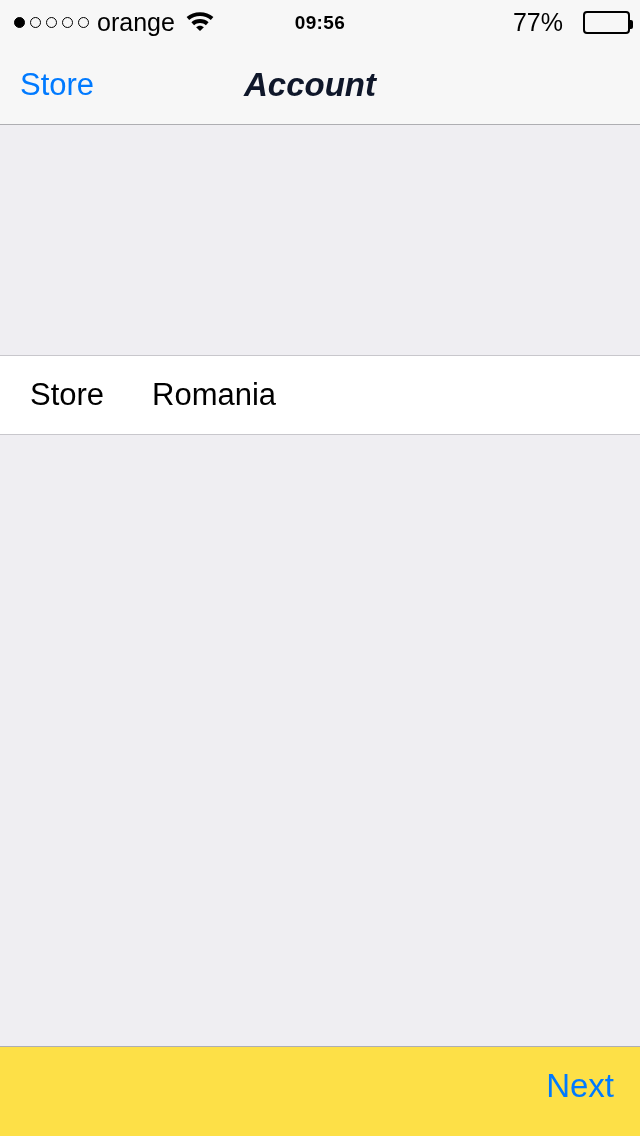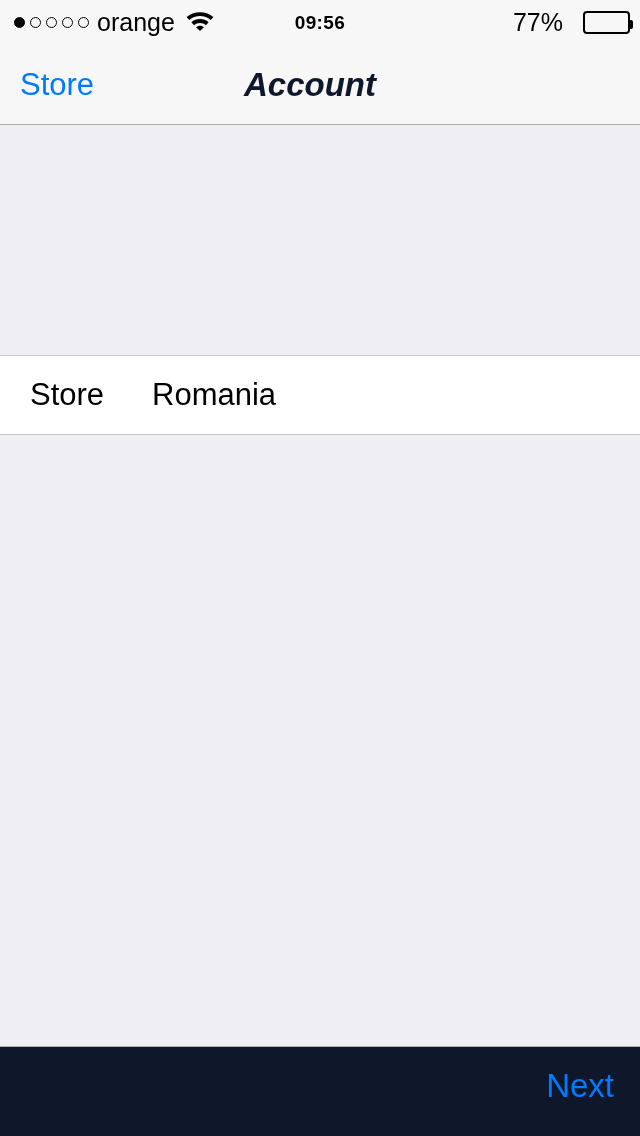--- a/index.html
+++ b/index.html
@@ -124,21 +124,21 @@
   }
   #store-value {
     position:absolute; left:152px;
     font-size:31px; color:#000;
   }
 
   
   #toolbar {
     position:absolute; left:0; top:1046px;
     width:640px; height:90px;
-    background:#0f172a;
+    background:#fde047;
     border-top:1px solid #AEAEB2;
   }
   #next-button {
     position:absolute; right:20px; top:16px;
     font-size:33px; color:#007AFF;
     background:none; border:none; cursor:pointer;
     font-family:"Liberation Sans", sans-serif;
     padding:4px 6px;
   }
 </style>

